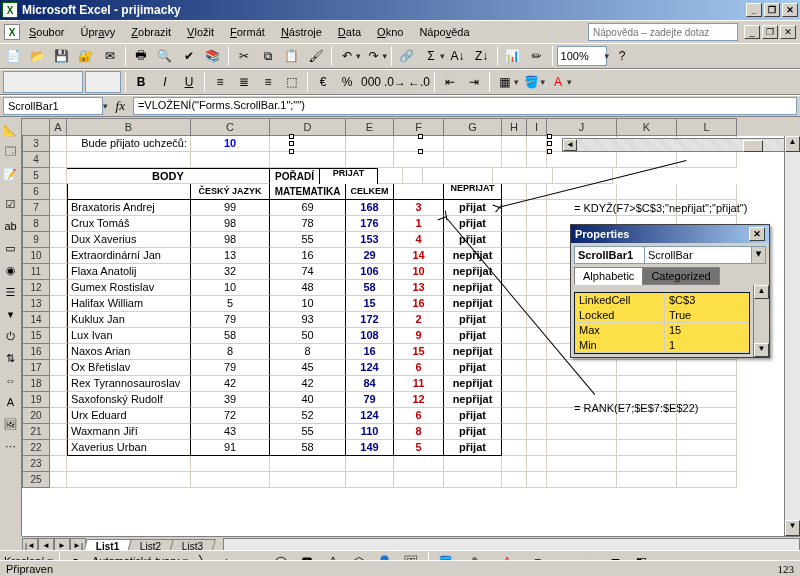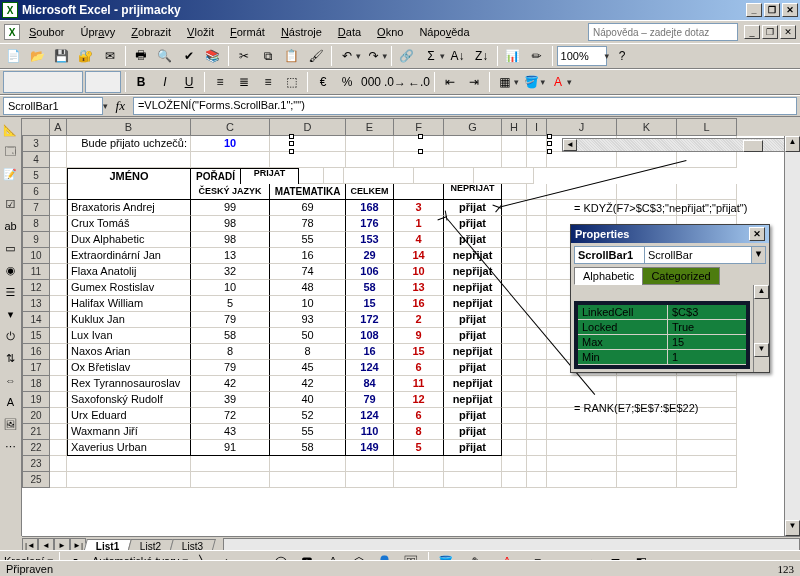--- a/index.html
+++ b/index.html
@@ -177,23 +177,23 @@
     position:absolute; left:570px; top:224px; width:200px;
     background:#d4d0c8; border:1px solid #404040; box-shadow:2px 2px 3px rgba(0,0,0,.4);
     font-size:11px;
   }
   .props-title{background:linear-gradient(to right,#0a246a,#a6caf0);color:#fff;padding:2px 4px;font-weight:bold;display:flex;align-items:center;}
   .props-title .win-btn{margin-left:auto;}
   .props-combo{margin:3px;display:flex;background:#fff;border:1px solid #7f9db9;}
   .props-combo .b{width:70px;padding:2px 3px;font-weight:bold;border-right:1px solid #7f9db9;}
   .props-combo .t{flex:1;padding:2px 3px;}
   .props-tabs{display:flex;padding:0 3px;}
-  .props-tab{padding:2px 8px;border:1px solid #808080;background:#4d7c0f;margin-right:-1px;}
+  .props-tab{padding:2px 8px;border:1px solid #808080;background:#737373;margin-right:-1px;}
   .props-tab.active{background:#fff;border-bottom:1px solid #fff;}
-  .props-grid{margin:16px 3px 3px;border:4px solid #0f172a;background:#15803d;}
+  .props-grid{margin:7px 3px 3px;border:1px solid #0f172a;background:#fde047;}
   .props-row{display:flex;border-bottom:1px solid #d4d0c8;}
   .props-row .k{width:90px;padding:1px 4px;border-right:1px solid #d4d0c8;}
   .props-row .v{flex:1;padding:1px 4px;}
   .props-scroll{width:16px;background:#d4d0c8;border-left:1px solid #808080;}
   .props-body{display:flex;}
   
   .annot-line{position:absolute;border-top:1px solid #000;transform-origin:left center;}
   .annot-text{position:absolute;font-size:11px;background:transparent;white-space:nowrap;}
   
   .vscroll{position:absolute; right:0; top:18px; bottom:0; width:16px; background:#e8e8e8;border-left:1px solid #808080;}
@@ -366,21 +366,21 @@
         <div class="cell wG "></div>
         <div class="cell wH "></div>
         <div class="cell wI "></div>
         <div class="cell wJ "></div>
         <div class="cell wK "></div>
         <div class="cell wL "></div>
       </div>
       <div class="row">
         <div class="rowhead">5</div>
         <div class="cell wA "></div>
-        <div class="cell wB bold center b-top b-lft b-rgt" style="border-bottom:0">JMÉNO</div>
+        <div class="cell bold center b-top b-rgt" style="width:203px;">BODY</div>
         <div class="cell wF bold center b-top b-rgt" style="border-bottom:0;font-size:10px;">POŘADÍ</div>
         <div class="cell wG bold center b-top b-rgt" style="border-bottom:0;font-size:9px;line-height:8px;padding-top:0;">PŘIJAT</div>
         <div class="cell wH "></div>
         <div class="cell wI "></div>
         <div class="cell wJ "></div>
         <div class="cell wK "></div>
         <div class="cell wL "></div>
       </div>
       <div class="row">
         <div class="rowhead">6</div>
@@ -423,21 +423,21 @@
         <div class="cell wG center bold b-rgt">přijat</div>
         <div class="cell wH "></div>
         <div class="cell wI "></div>
         <div class="cell wJ "></div>
         <div class="cell wK "></div>
         <div class="cell wL "></div>
       </div>
       <div class="row">
         <div class="rowhead">9</div>
         <div class="cell wA "></div>
-        <div class="cell wB b-lft b-rgt">Dux Alphabetic</div>
+        <div class="cell wB b-lft b-rgt">Dux Xaverius</div>
         <div class="cell wC center b-rgt">98</div>
         <div class="cell wD center b-rgt">55</div>
         <div class="cell wE center bold navy b-rgt">153</div>
         <div class="cell wF center bold red b-rgt">4</div>
         <div class="cell wG center bold b-rgt">přijat</div>
         <div class="cell wH "></div>
         <div class="cell wI "></div>
         <div class="cell wJ "></div>
         <div class="cell wK "></div>
         <div class="cell wL "></div>

